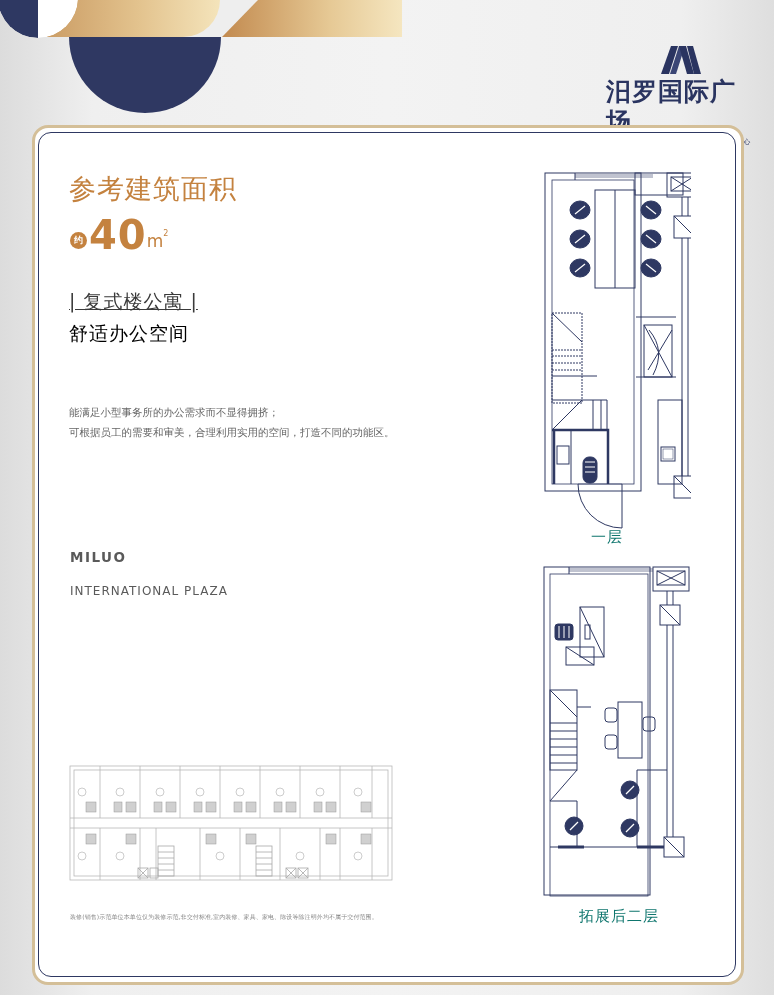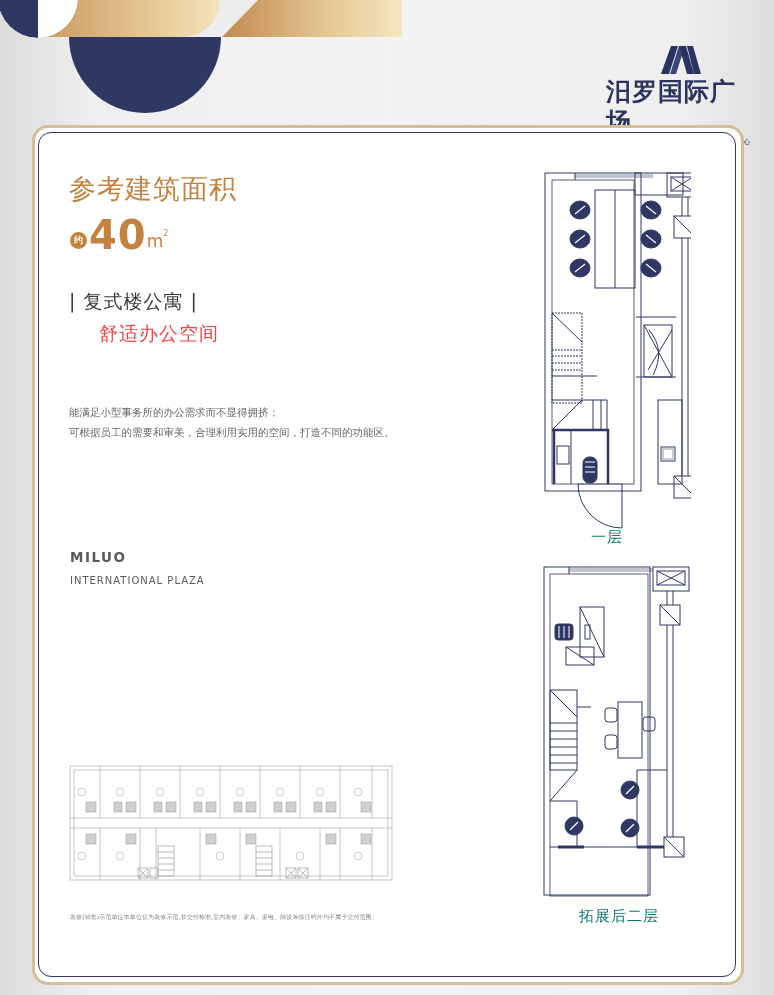--- a/index.html
+++ b/index.html
@@ -55,28 +55,28 @@
     border: 1.5px solid #2e3862; border-radius: 13px; background: #ffffff;
   }
 
   .title { position: absolute; left: 69px; top: 171px; font-size: 27px; font-weight: normal; color: #c4823f; letter-spacing: 1px; }
   .area-row { position: absolute; left: 70px; top: 213px; display: flex; align-items: flex-end; color: #c4823f; }
   .approx-badge { width: 17px; height: 17px; border-radius: 50%; background: #c4823f; color: #fff; font-size: 9px; font-weight: bold; display: flex; align-items: center; justify-content: center; margin-bottom: 8px; }
   .area-num { font-size: 40px; font-weight: bold; line-height: 44px; margin-left: 2px; letter-spacing: 1px; }
   .area-unit { font-size: 17px; margin-bottom: 6px; }
   .area-unit sup { font-size: 8px; vertical-align: top; position: relative; top: -2px; }
 
-  .sub1 { position: absolute; left: 69px; top: 289px; font-size: 19px; color: #3a3a3a; letter-spacing: 1px; }
-  .sub2 { position: absolute; left: 69px; top: 321px; font-size: 19px; color: #ef4444; letter-spacing: 1px; margin-left: 30px; }
+  .sub1 { position: absolute; left: 69px; top: 289px; font-size: 19px; color: #3a3a3a; letter-spacing: 1px; text-decoration: underline; }
+  .sub2 { position: absolute; left: 69px; top: 321px; font-size: 19px; color: #000000; letter-spacing: 1px; }
 
   .desc { position: absolute; left: 69px; top: 402px; font-size: 10.5px; color: #666; line-height: 20px; }
 
   .brand-en { position: absolute; left: 70px; top: 549px; }
   .brand-en .big { font-size: 13.5px; color: #5a5a5a; letter-spacing: 1.5px; line-height: 16px; font-weight: bold; }
-  .brand-en .small { font-size: 10px; color: #5a5a5a; letter-spacing: 1px; margin-top: 10px; }
+  .brand-en .small { font-size: 12px; color: #5a5a5a; letter-spacing: 1px; margin-top: 19px; }
 
   .site-plan { position: absolute; left: 66px; top: 762px; width: 330px; height: 122px; }
 
   .footnote { position: absolute; left: 70px; top: 913px; font-size: 6px; color: #888; letter-spacing: 0.1px; }
 
   .plan { position: absolute; }
   .plan svg { display: block; }
   .plan-label { position: absolute; font-size: 15px; color: #0f766e; letter-spacing: 1px; }
 </style>
 </head>

